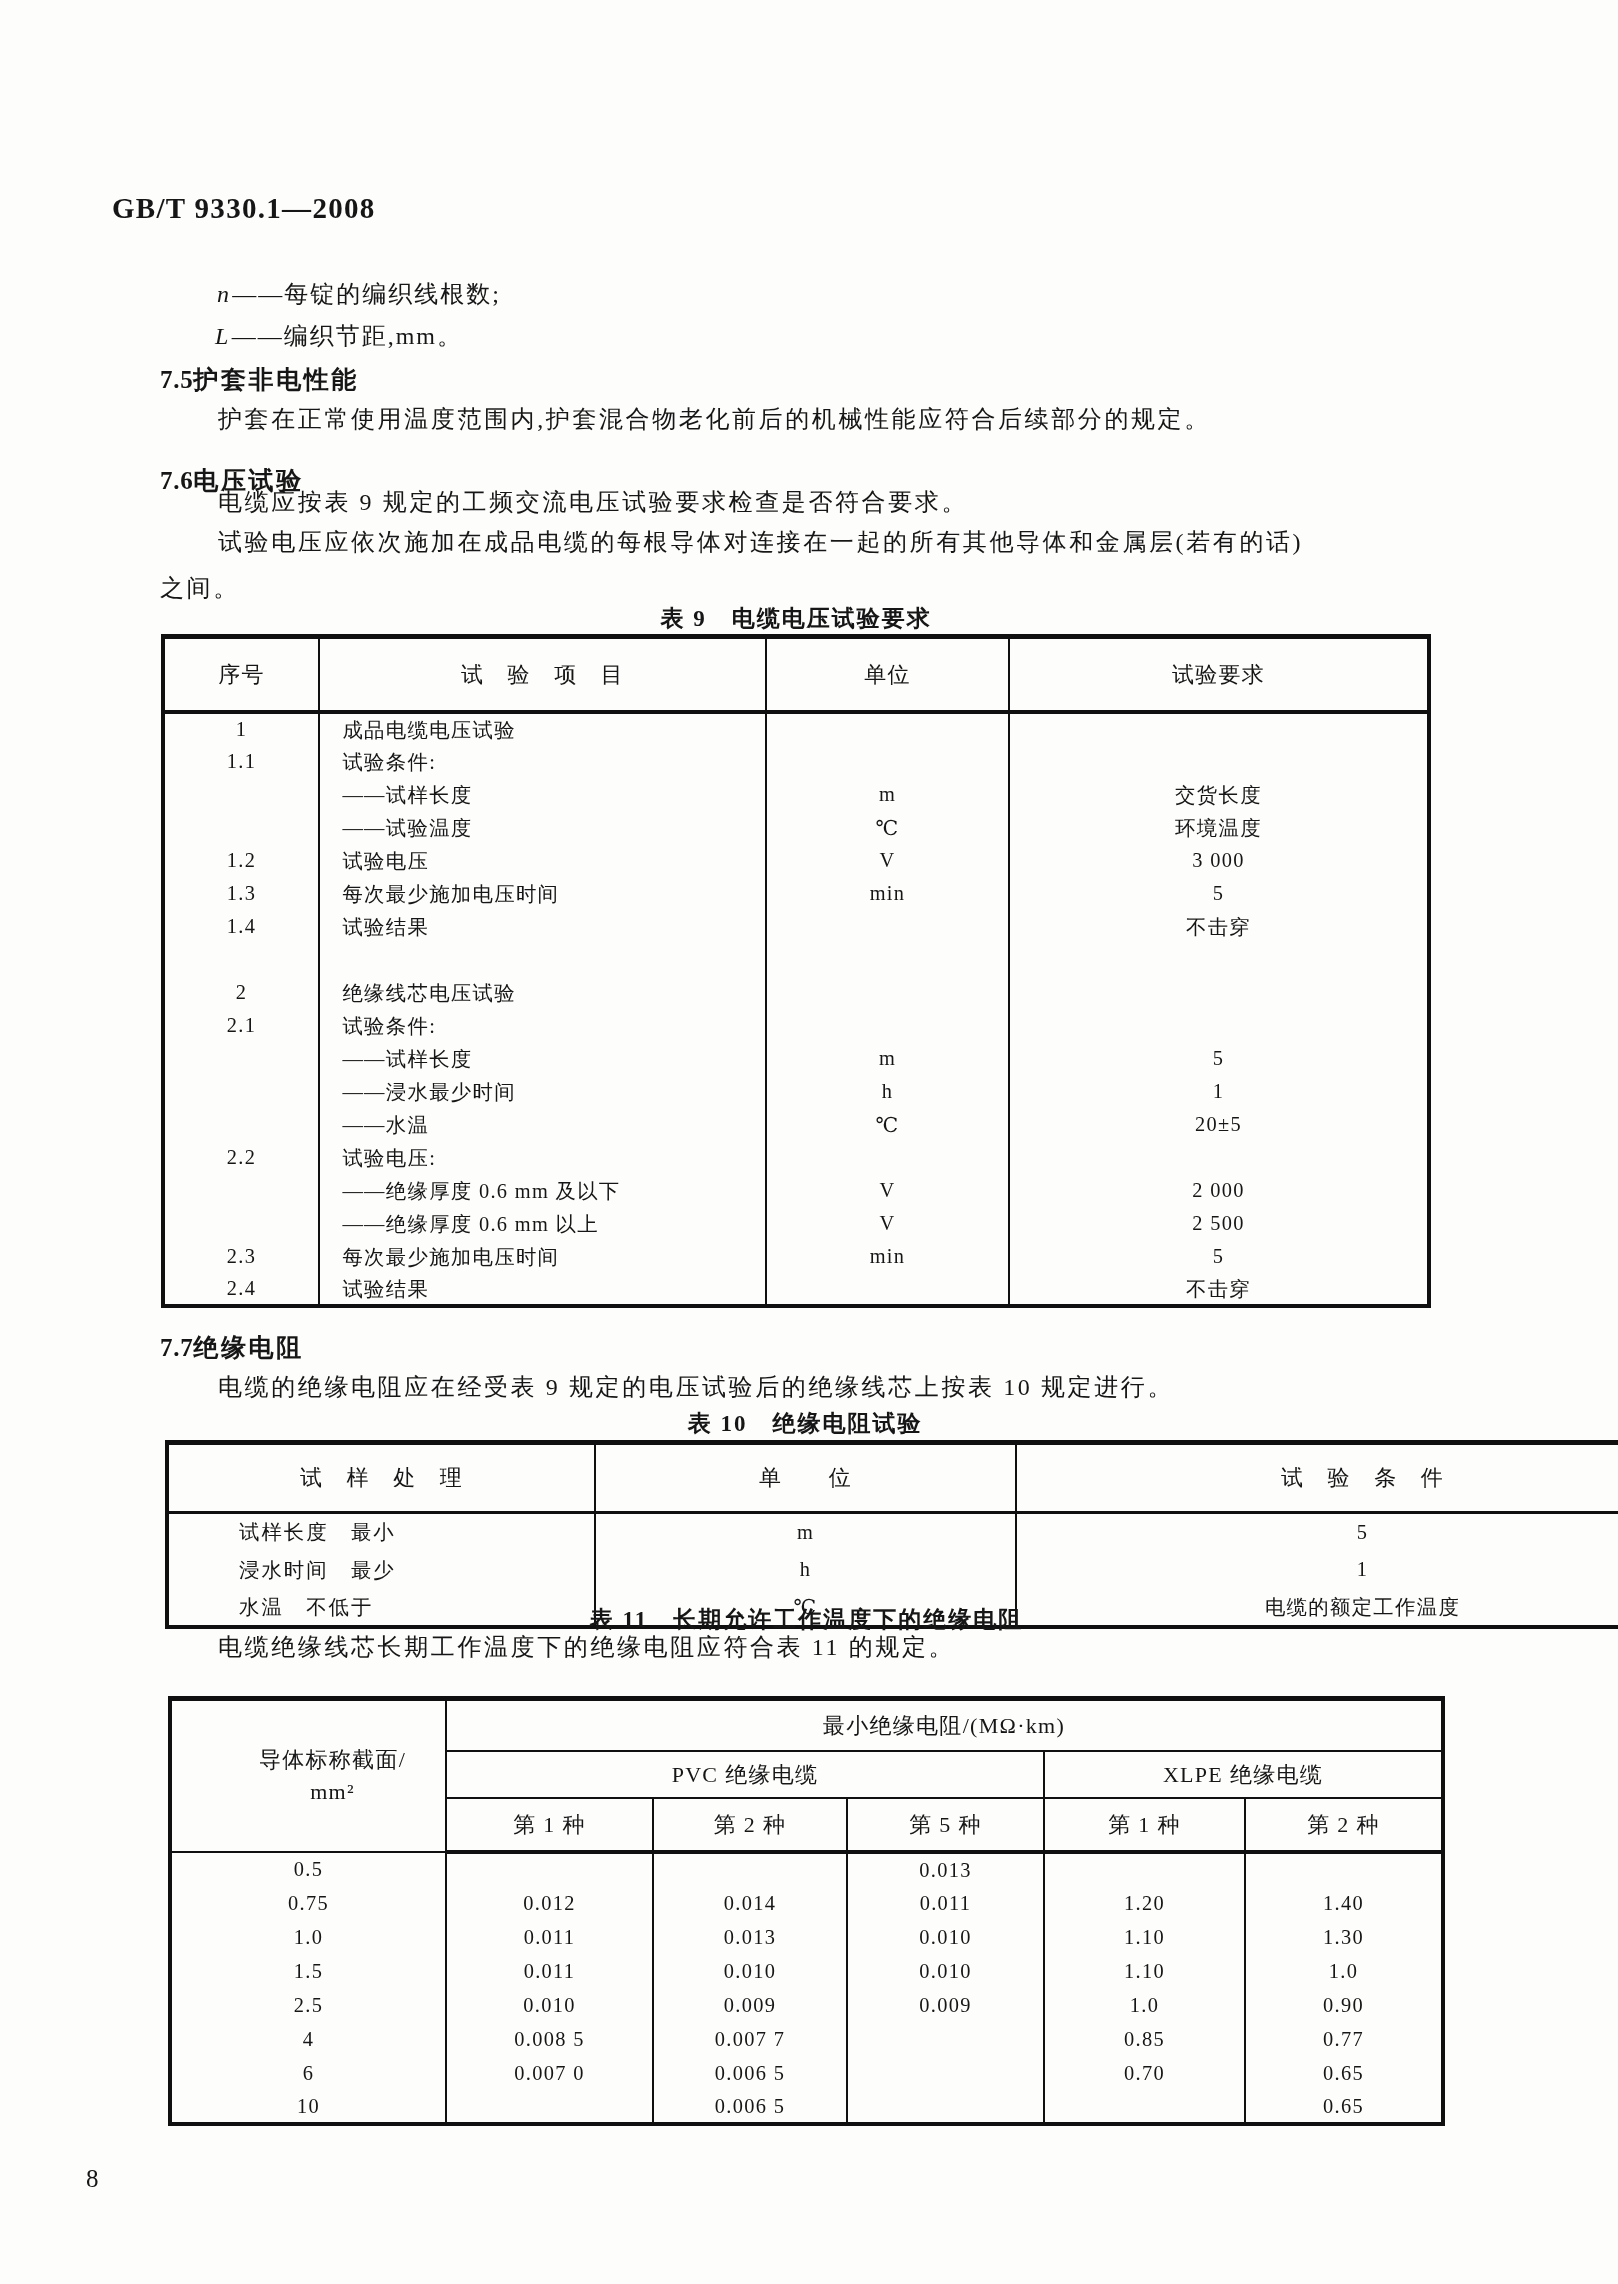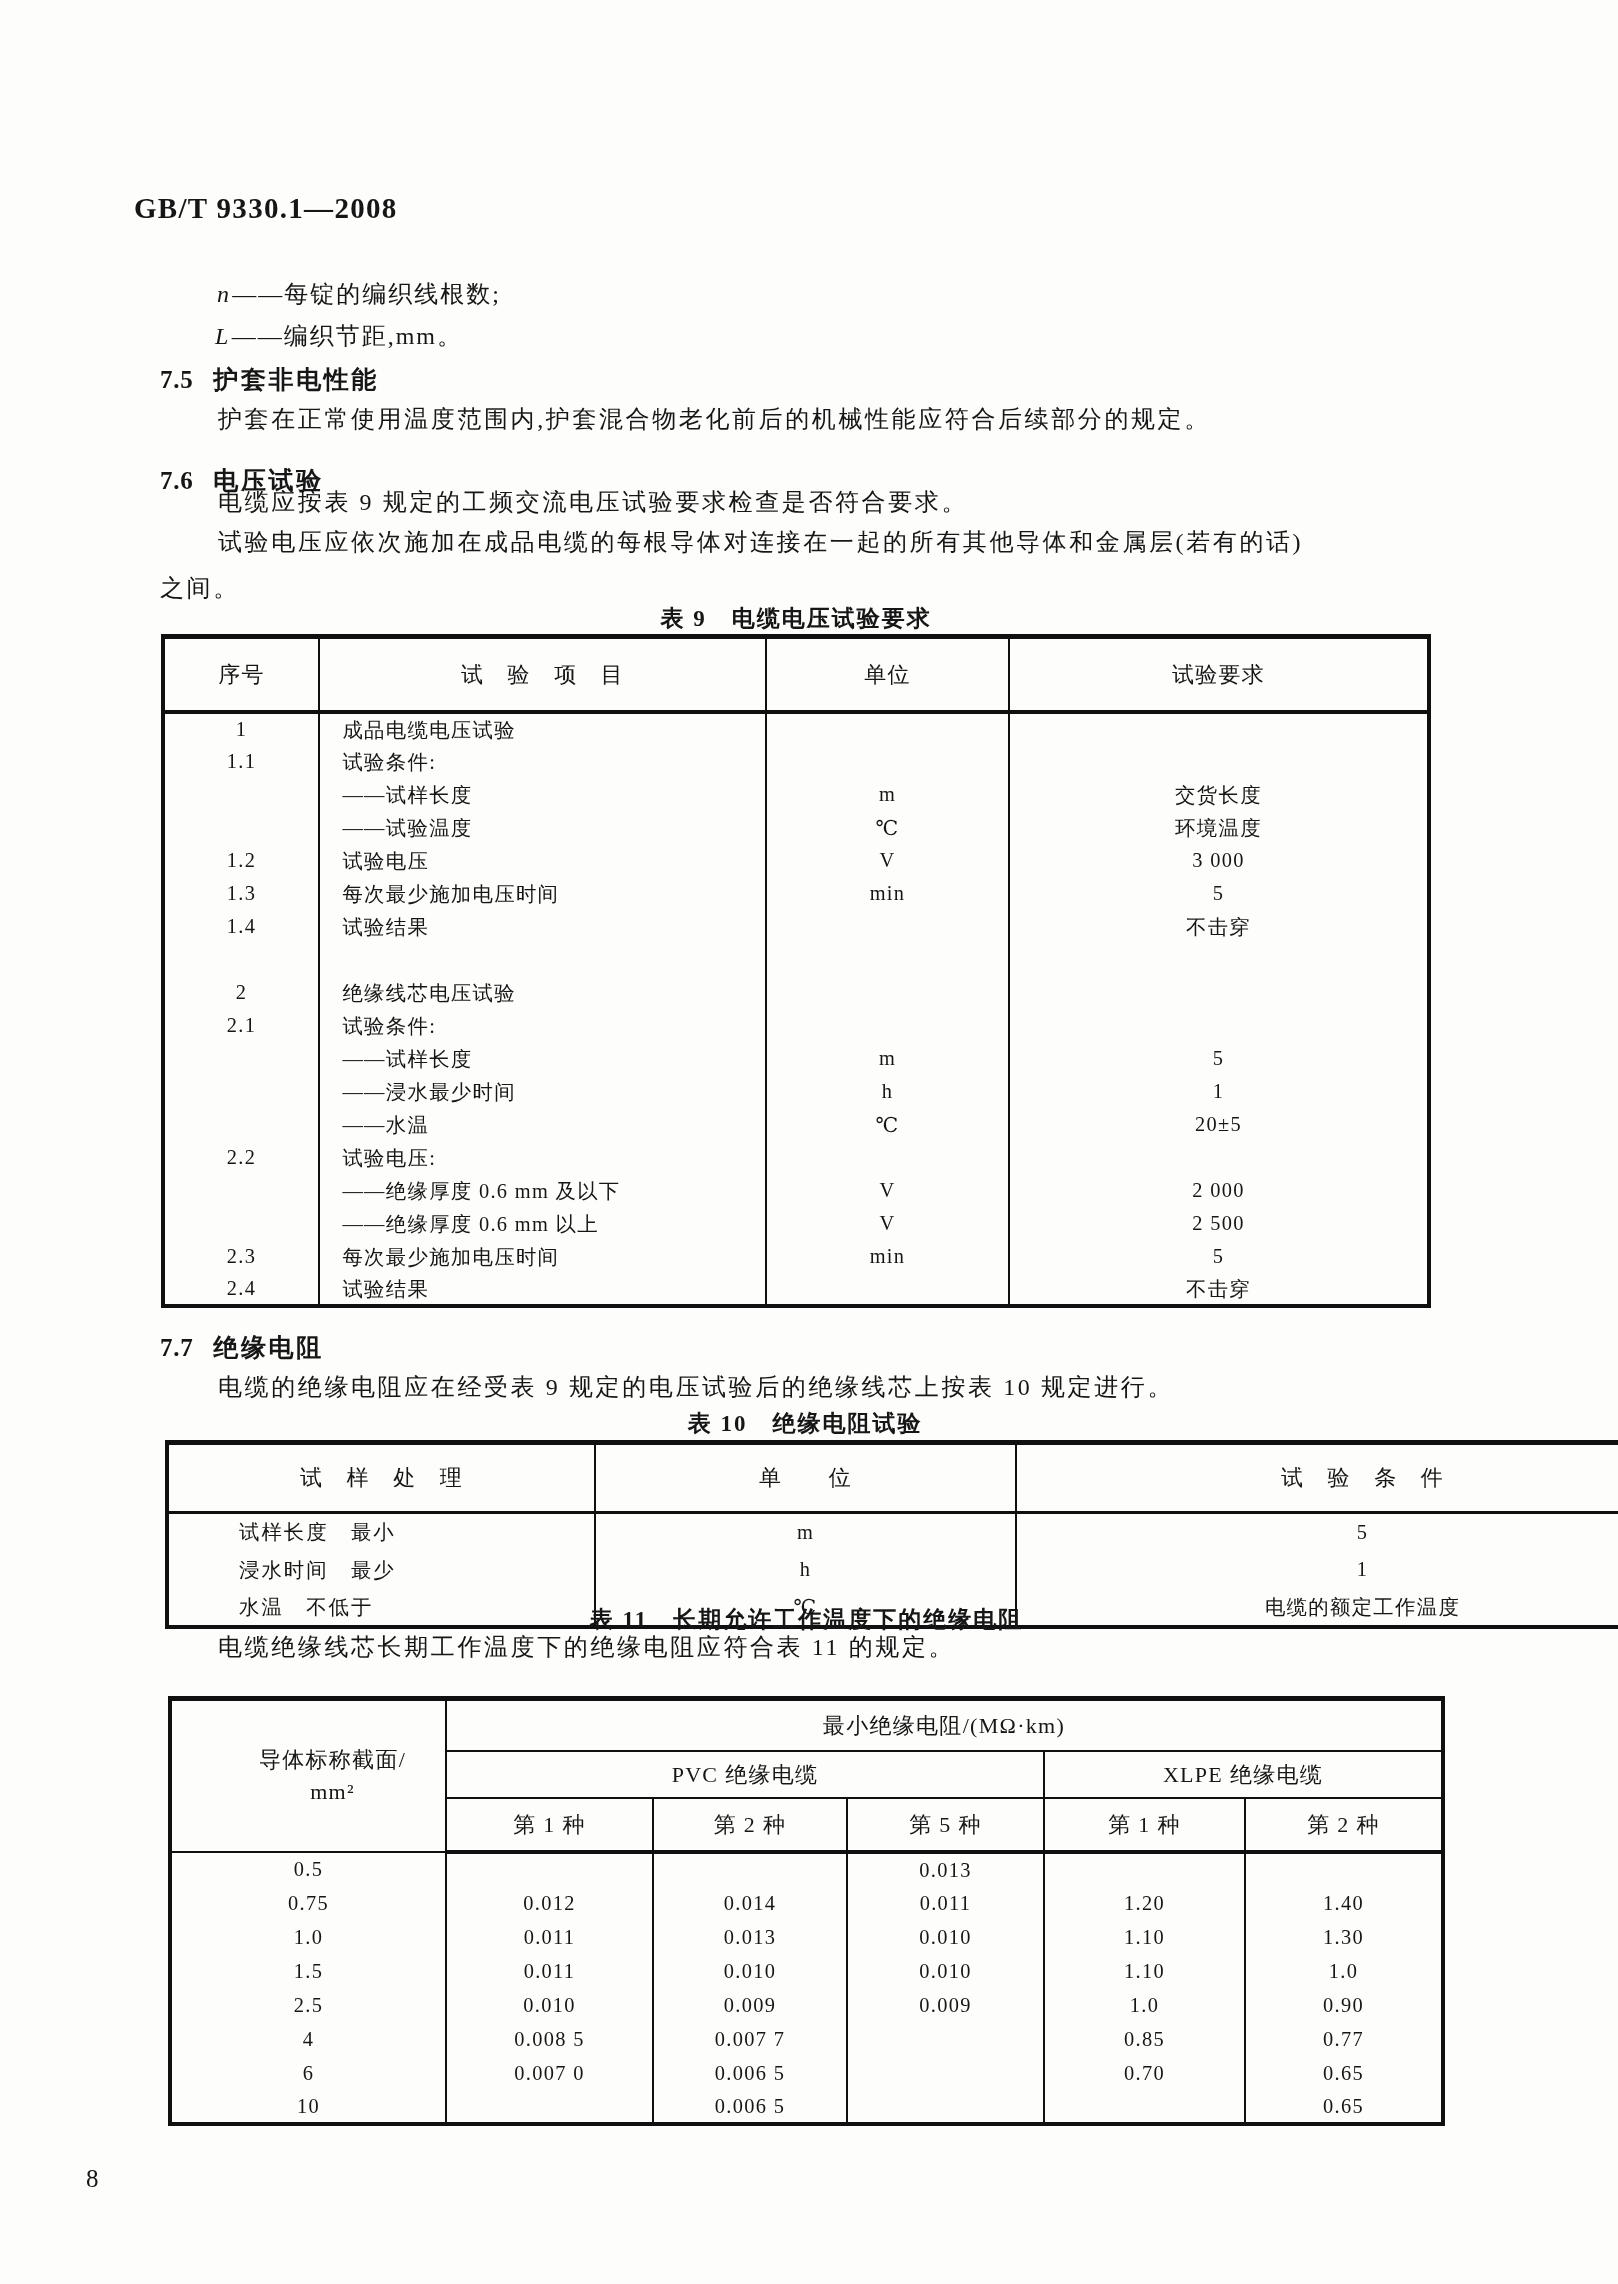--- a/index.html
+++ b/index.html
@@ -2,25 +2,25 @@
 <html style="font-size:10.5px"><head>
 <meta charset="utf-8">
 <style>
   html,body{margin:0;padding:0;background:#e8e8e8;}
   .page{
     position:relative;width:1618px;height:2284px;background:#fdfdfc;
     font-family:"Liberation Serif","DejaVu Serif",serif;color:#161616;
     margin:0 auto;overflow:hidden;
   }
   .abs{position:absolute;white-space:nowrap;}
-  .std-code{font-size:29px;font-weight:bold;letter-spacing:1.3px;margin-left:22px;}
+  .std-code{font-size:29px;font-weight:bold;letter-spacing:1.3px;}
   .def-line{font-size:24px;letter-spacing:2px;}
   .def-sym{font-style:italic;font-family:"Liberation Serif","DejaVu Serif",serif;margin-right:1.3px;}
   .heading{font-size:25px;font-weight:bold;letter-spacing:2.6px;}
-  .heading .h-num{font-weight:bold;margin-right:20px;letter-spacing:0.7px;}
+  .heading .h-num{font-weight:bold;letter-spacing:0.7px;}
   .body-text{font-size:24px;letter-spacing:2.6px;}
   .caption{font-size:23px;font-weight:bold;letter-spacing:2px;text-align:center;white-space:nowrap;}
   .pagenum{font-size:25px;letter-spacing:0;}
 
   table{border-collapse:collapse;table-layout:fixed;background:transparent;}
   .doc-table{position:absolute;}
   .doc-table th,.doc-table td{
     font-weight:normal;vertical-align:middle;text-align:center;
     padding:0;overflow:hidden;
   }

